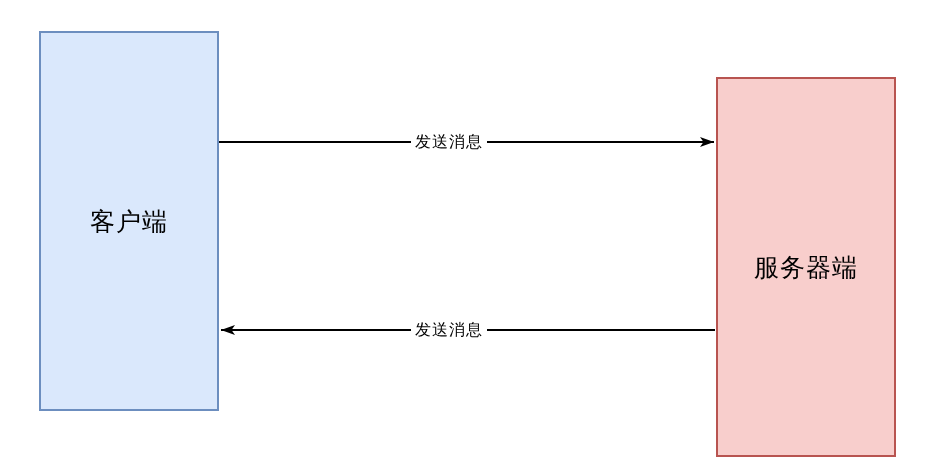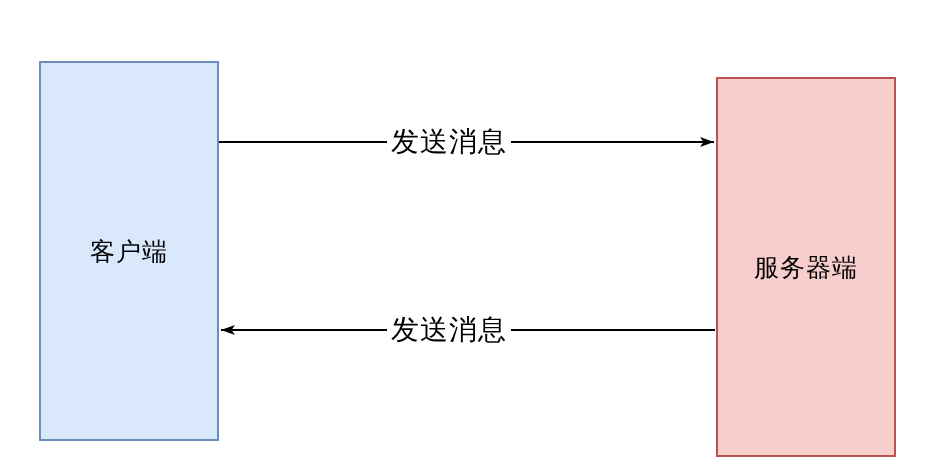--- a/index.html
+++ b/index.html
@@ -21,21 +21,21 @@
     display: flex;
     align-items: center;
     justify-content: center;
     font-size: 25px;
     color: #000000;
     letter-spacing: 1px;
     white-space: nowrap;
   }
   .node-client {
     left: 39px;
-    top: 61px;
+    top: 31px;
     width: 180px;
     height: 380px;
     background: #dae8fc;
     border: 2px solid #6c8ebf;
   }
   .node-server {
     left: 716px;
     top: 46px;
     width: 180px;
     height: 380px;
@@ -49,21 +49,21 @@
     top: 0;
     width: 952px;
     height: 472px;
     pointer-events: none;
   }
   .edge-label {
     position: absolute;
     transform: translate(-50%, -50%);
     background: #ffffff;
     padding: 0 4px;
-    font-size: 28px;
+    font-size: 16px;
     color: #000000;
     letter-spacing: 1px;
     white-space: nowrap;
     line-height: 1.1;
   }
   .edge-label-top  { left: 449px; top: 142px; }
   .edge-label-bottom { left: 449px; top: 330px; }
 </style>
 </head>
 <body>

